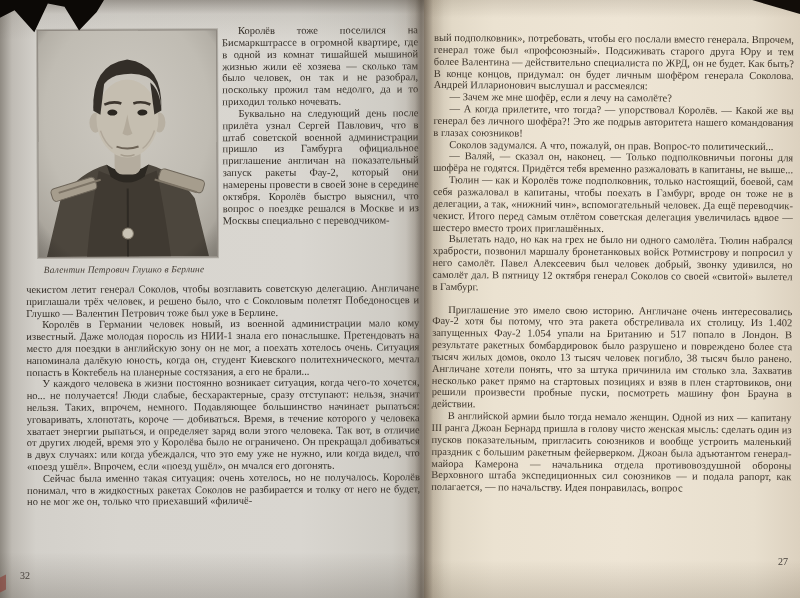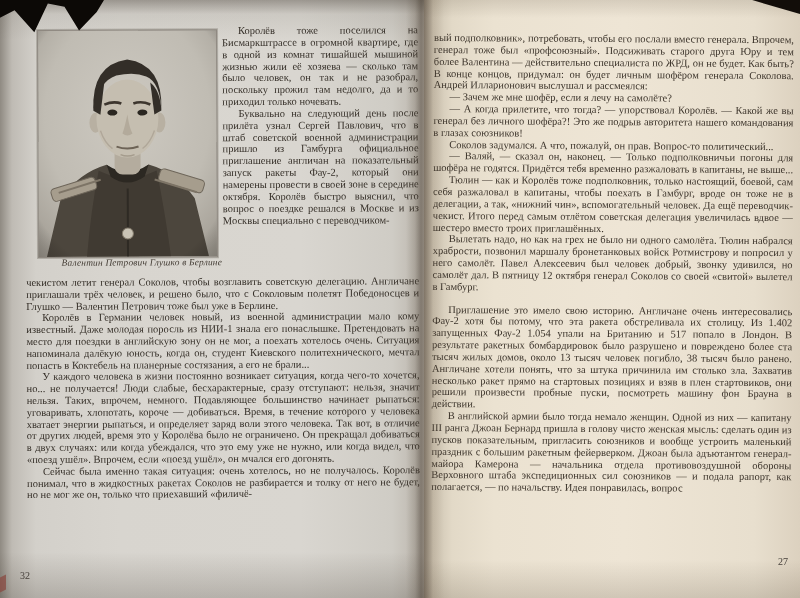--- a/index.html
+++ b/index.html
@@ -46,22 +46,22 @@
 
   
   .lp-content{position:absolute;left:25px;top:26px;width:393px;
     color:#352f28;transform:rotate(-0.25deg);transform-origin:left top;}
   .top-row{display:flex;align-items:flex-start;}
   .photo-block{margin:0;width:196px;flex:0 0 196px;}
   .photo{width:178px;height:226px;margin-left:12px;margin-top:4px;
     border:1px solid #8e8necessary80;border:1px solid #8e8880;background:#b7b3ab;
     box-shadow:0 0 0 1px rgba(120,115,105,.4), inset 0 0 16px rgba(40,35,28,.35);}
   .photo svg{display:block;width:100%;height:100%;}
-  .caption{margin-top:0;font-style:italic;font-size:9.4px;letter-spacing:.2px;
-    text-align:right;color:#433c34;}
+  .caption{margin-top:7px;font-style:italic;font-size:9.4px;letter-spacing:.2px;
+    text-align:center;color:#433c34;}
   .col-text{flex:1 1 auto;font-size:10.5px;line-height:11.85px;text-align:justify;
     padding-left:1px;}
   .col-text p{margin:0;}
   .full-text{margin-top:9px;font-size:10.5px;line-height:11.8px;text-align:justify;}
   .full-text p{margin:0;}
   .indent{text-indent:16px;}
   .pagenum{position:absolute;font-size:10px;color:#46403a;}
   .pn-left{left:20px;top:570px;}
   .pn-right{right:12px;top:556px;text-align:center;}
 

